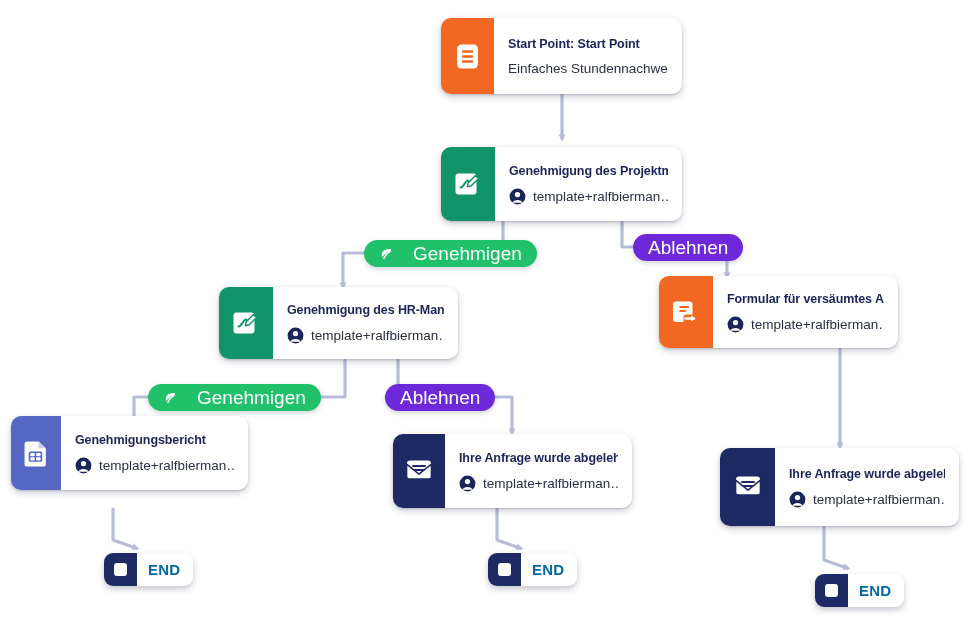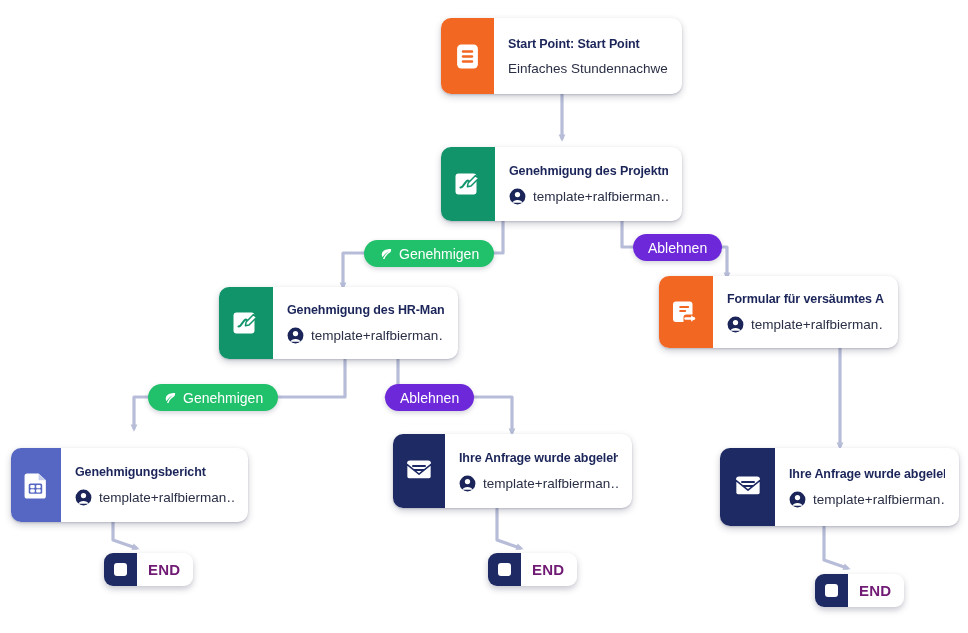--- a/index.html
+++ b/index.html
@@ -82,25 +82,25 @@
   .sb-orange { background: #f26722; }
   .sb-green  { background: #12946b; }
   .sb-navy   { background: #1e2a63; }
   .sb-indigo { background: #5567c2; }
 
   
   .badge {
     position: absolute;
     display: flex;
     align-items: center;
-    gap: 6px;
+    gap: 20px;
     height: 27px;
     padding: 0 15px;
     border-radius: 14px;
-    font-size: 14px;
+    font-size: 19px;
     color: #ffffff;
     box-shadow: 0 2px 5px rgba(30,35,70,0.2);
     box-sizing: border-box;
     white-space: nowrap;
   }
   .badge-approve { background: #21c06a; }
   .badge-reject  { background: #6d28d9; }
   .badge-icon { width: 14px; height: 14px; display: block; flex: 0 0 auto; }
 
   
@@ -127,21 +127,21 @@
     display: block;
     width: 13px;
     height: 13px;
     background: #ffffff;
     border-radius: 3px;
   }
   .end-label {
     padding: 0 13px 0 11px;
     font-size: 15px;
     font-weight: bold;
-    color: #701a75;
+    color: #0369a1;
     letter-spacing: 0.2px;
   }
 </style>
 </head>
 <body>
 
 <div id="canvas">
 
   <svg id="wires" viewBox="0 0 968 633" xmlns="http://www.w3.org/2000/svg">
     <defs>
@@ -274,21 +274,21 @@
     <svg class="badge-icon" viewBox="0 0 16 16">
       <path d="M13.8,2.2 C10.5,2.0 5.2,3.0 3.6,6.6 C2.4,9.3 4.0,11.6 4.0,11.6 C4.0,11.6 7.4,6.6 11.2,4.9 C8.6,7.0 5.4,10.4 4.6,13.6 L6.4,13.6 C7.3,10.0 11.0,7.5 12.6,6.4 C13.8,5.2 14.0,3.3 13.8,2.2 Z" fill="#ffffff"></path>
     </svg>
     <span>Genehmigen</span>
   </div>
 
   <div class="badge badge-reject" style="left:385px; top:384px;">
     <span>Ablehnen</span>
   </div>
 
-  <div class="node" style="left:11px; top:448px; width:237px; height:74px;">
+  <div class="node" style="left:11px; top:416px; width:237px; height:74px;">
     <div class="node-icon sb-indigo" style="width:50px;">
       <svg width="25" height="27" viewBox="0 0 24 26">
         <path d="M3,1.5 h11 l7,6.5 v15 a2.5,2.5 0 0 1 -2.5,2.5 h-15.5 a2.5,2.5 0 0 1 -2.5,-2.5 v-19 a2.5,2.5 0 0 1 2.5,-2.5 z" fill="#ffffff"></path>
         <path d="M14,1.5 l7,6.5 h-7 z" fill="#c9d0ee"></path>
         <rect x="4.5" y="11" width="13" height="10" rx="1.6" fill="#5567c2"></rect>
         <rect x="6" y="12.6" width="4.3" height="3" rx="0.8" fill="#ffffff"></rect>
         <rect x="11.7" y="12.6" width="4.3" height="3" rx="0.8" fill="#ffffff"></rect>
         <rect x="6" y="16.7" width="4.3" height="3" rx="0.8" fill="#ffffff"></rect>
         <rect x="11.7" y="16.7" width="4.3" height="3" rx="0.8" fill="#ffffff"></rect>
       </svg>

